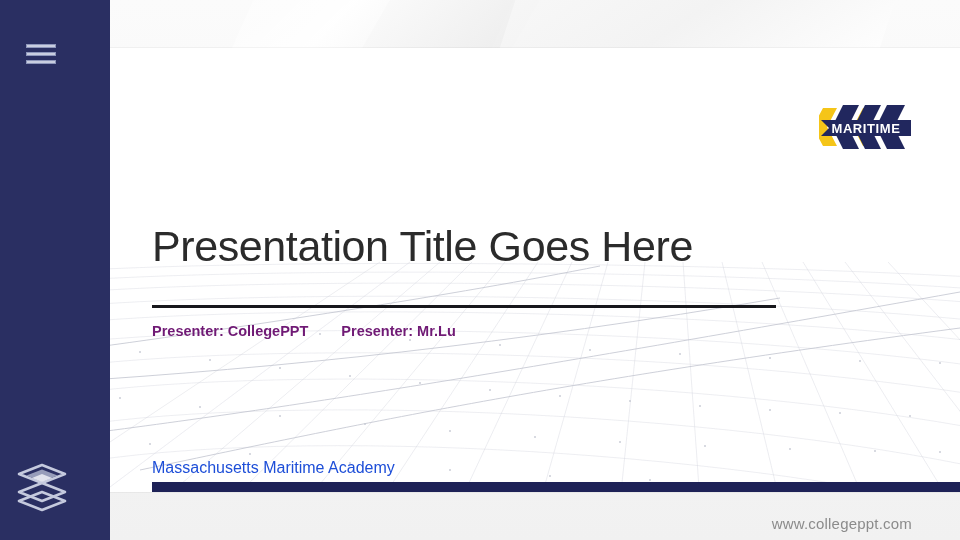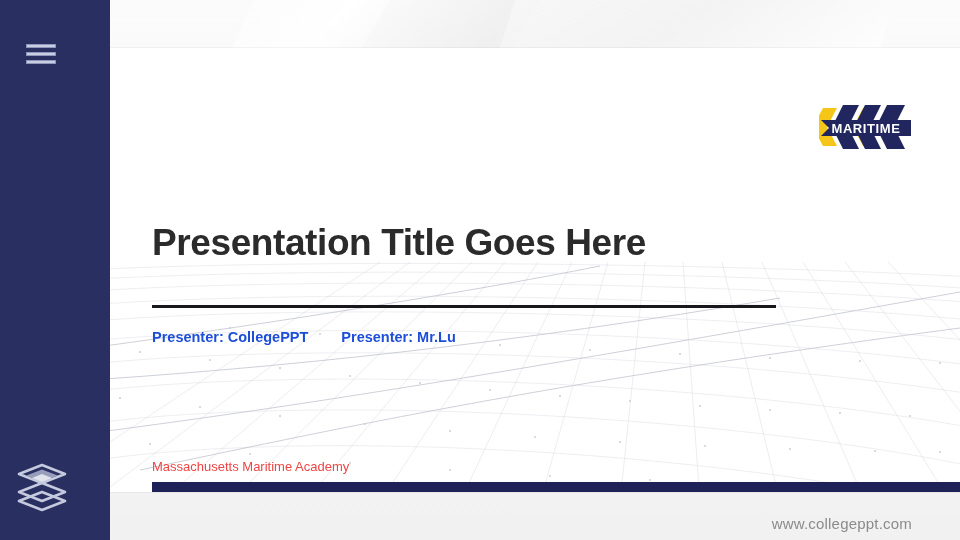--- a/index.html
+++ b/index.html
@@ -95,49 +95,49 @@
   .maritime-logo {
     position: absolute;
     right: 45px; top: 48px;
     width: 96px; height: 62px; text-align: right;
   }
 
   
   .title {
     position: absolute;
     left: 72px; top: 176px;
-    font-size: 37px;
-    font-weight: bold;
+    font-size: 43px;
+    font-weight: normal;
     color: #2b2b2b;
     letter-spacing: -0.4px;
     line-height: 1.05;
     white-space: nowrap;
   }
   .rule {
     position: absolute;
     left: 72px; top: 257px;
     width: 624px; height: 3px;
     background: #17171c;
   }
   .meta {
     position: absolute;
-    left: 72px; top: 281px;
+    left: 72px; top: 275px;
     display: flex;
     align-items: baseline;
     gap: 33px;
     font-size: 14.5px;
     font-weight: bold;
+    color: #701a75;
+    white-space: nowrap;
+  }
+  .footer-org {
+    position: absolute;
+    left: 72px; top: 411px;
+    font-size: 16px;
     color: #1d4ed8;
-    white-space: nowrap;
-  }
-  .footer-org {
-    position: absolute;
-    left: 72px; top: 411px;
-    font-size: 13px;
-    color: #ef4444;
     white-space: nowrap;
   }
   .bottom-bar {
     position: absolute;
     left: 72px; bottom: 0;
     width: 808px; height: 10px;
     background: #1e2257;
   }
 
   

